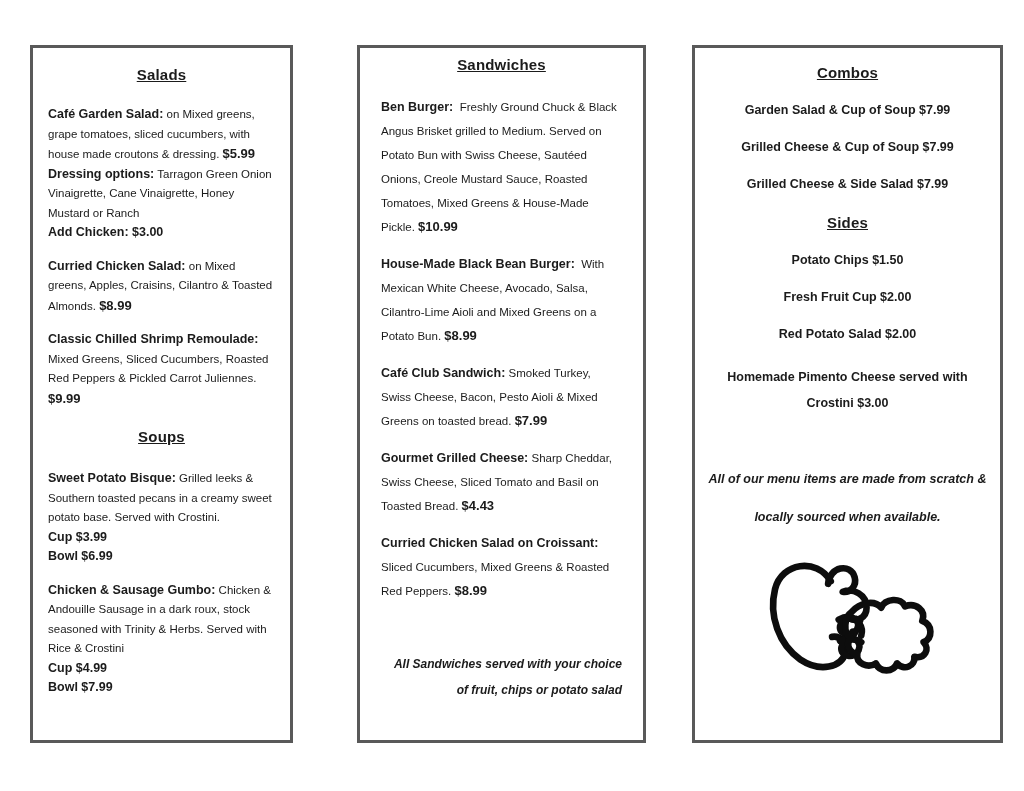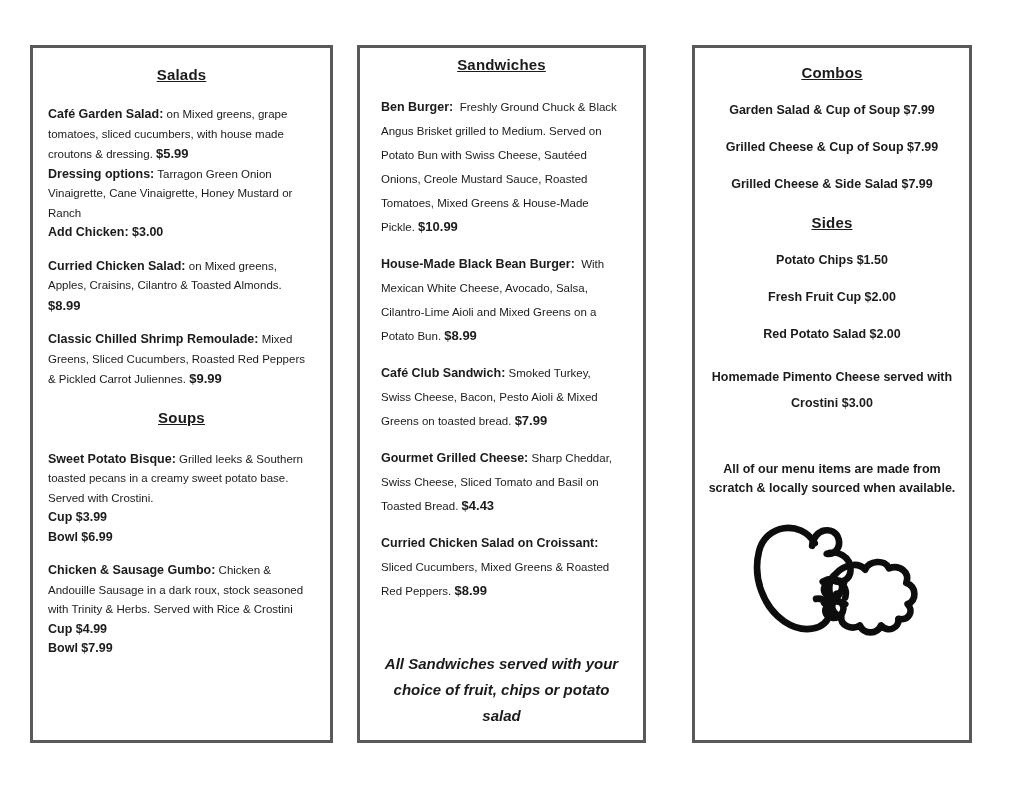--- a/index.html
+++ b/index.html
@@ -7,53 +7,53 @@
     width:1024px;height:791px;position:relative;
     background:#ffffff;color:#1b1b1b;
     font-family:"Liberation Sans", sans-serif;
     overflow:hidden;
   }
   .panel{
     position:absolute;top:45px;height:698px;
     background:#ffffff;border:3px solid #595959;
     box-sizing:border-box;
   }
-  #panel-left{left:30px;width:303px;padding:18px 15px 0 15px;}
+  #panel-left{left:30px;width:263px;padding:18px 15px 0 15px;}
   #panel-mid{left:357px;width:289px;padding:8px 21px 0 21px;}
-  #panel-right{left:692px;width:280px;padding:16px 13px 16px 13px;text-align:center;}
+  #panel-right{left:692px;width:311px;padding:16px 13px 16px 13px;text-align:center;}
 
   .heading{
     font-size:15px;font-weight:bold;text-align:center;
     text-decoration:underline;margin:0 0 22px 0;letter-spacing:0.2px;
   }
   #panel-left .heading.sub{margin-top:19px;margin-bottom:24px;}
   #panel-right .heading.sub{margin-top:22px;}
 
   .item{margin:0;font-size:11.5px;line-height:19.5px;}
   #panel-mid .item{line-height:24px;}
   .item .name{font-weight:bold;font-size:12.5px;}
   .item .price{font-weight:bold;font-size:13px;}
   .gap{margin-top:14px;}
   .gap-sm{margin-top:13px;}
   .bold-line{font-weight:bold;font-size:12.5px;}
 
   .note{
-    font-weight:bold;font-style:italic;text-align:center;
-    font-size:15px;line-height:26px;margin:48px 0 0 0;
+    font-weight:bold;font-style:italic;text-align:right;
+    font-size:12px;line-height:26px;margin:48px 0 0 0;
   }
 
   .combo-item, .side-item{
     font-weight:bold;font-size:12.5px;line-height:14px;
     margin:0 0 23px 0;text-align:center;
   }
   .side-item.two-line{line-height:26px;margin-bottom:0;}
 
   .footer-note{
-    font-weight:bold;font-size:12.5px;line-height:19px;
-    text-align:center;margin:44px 0 0 0;
+    font-weight:bold;font-size:12.5px;line-height:38px;
+    text-align:center;margin:44px 0 0 0;font-style:italic;
   }
   .logo-wrap{margin-top:12px;text-align:center;}
 </style>
 </head>
 <body>
 
 <section class="panel" id="panel-left">
   <h2 class="heading">Salads</h2>
 
   <p class="item"><span class="name">Café Garden Salad:</span> <span>on Mixed greens, grape tomatoes, sliced cucumbers, with house made croutons &amp; dressing.</span> <span class="price">$5.99</span></p>

